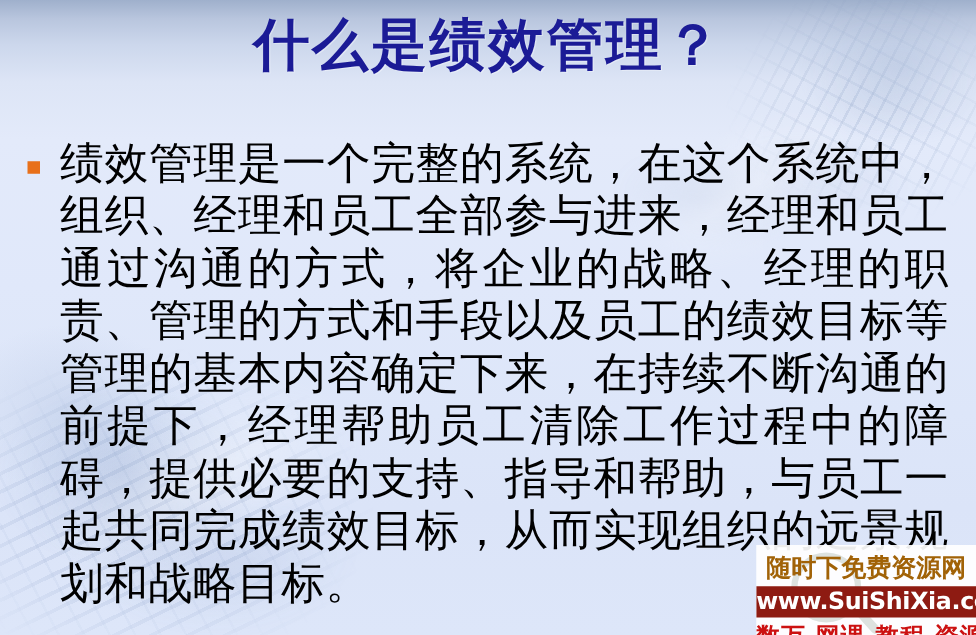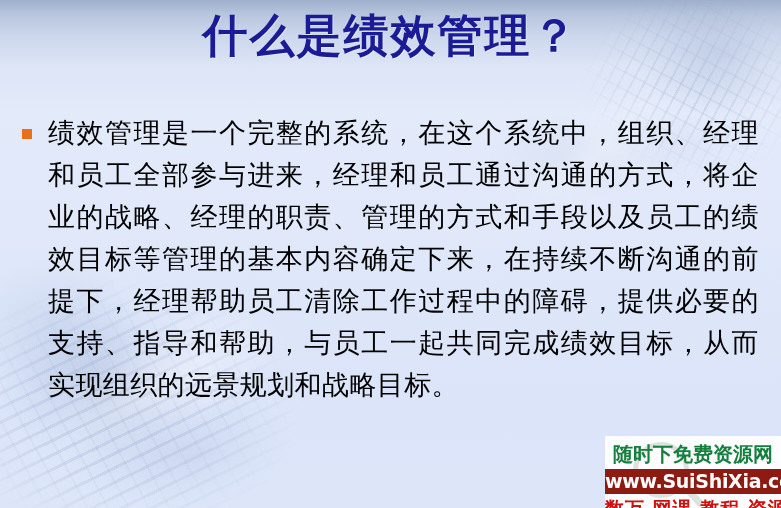--- a/index.html
+++ b/index.html
@@ -146,22 +146,22 @@
     width: 10px;
     height: 10px;
     background: #e8701a;
     flex: 0 0 auto;
     margin-top: 17px;
     margin-right: 16px;
   }
 
   #body-text {
     flex: 1 1 auto;
-    font-family: Liberation Sans, sans-serif;
-    font-size: 27px;
+    font-family: Liberation Mono, monospace;
+    font-size: 35px;
     line-height: 42px;
     color: #000000;
     text-align: justify;
     text-justify: inter-character;
     letter-spacing: 0.4px;
   }
 
   
   #watermark {
     position: absolute;
@@ -201,21 +201,21 @@
     text-align: center;
     font-family: "DejaVu Sans", "Liberation Sans", sans-serif;
     font-weight: bold;
     white-space: nowrap;
   }
 
   #wm-line-top {
     margin-top: 5px;
     font-size: 20px;
     letter-spacing: 0px;
-    color: #15803d;
+    color: #a16207;
   }
 
   #wm-line-url {
     margin-top: 1px;
     font-size: 19px;
     letter-spacing: -0.3px;
     color: #ffffff;
     background: #8e1b12;
     padding: 1px 0 2px 0;
   }

